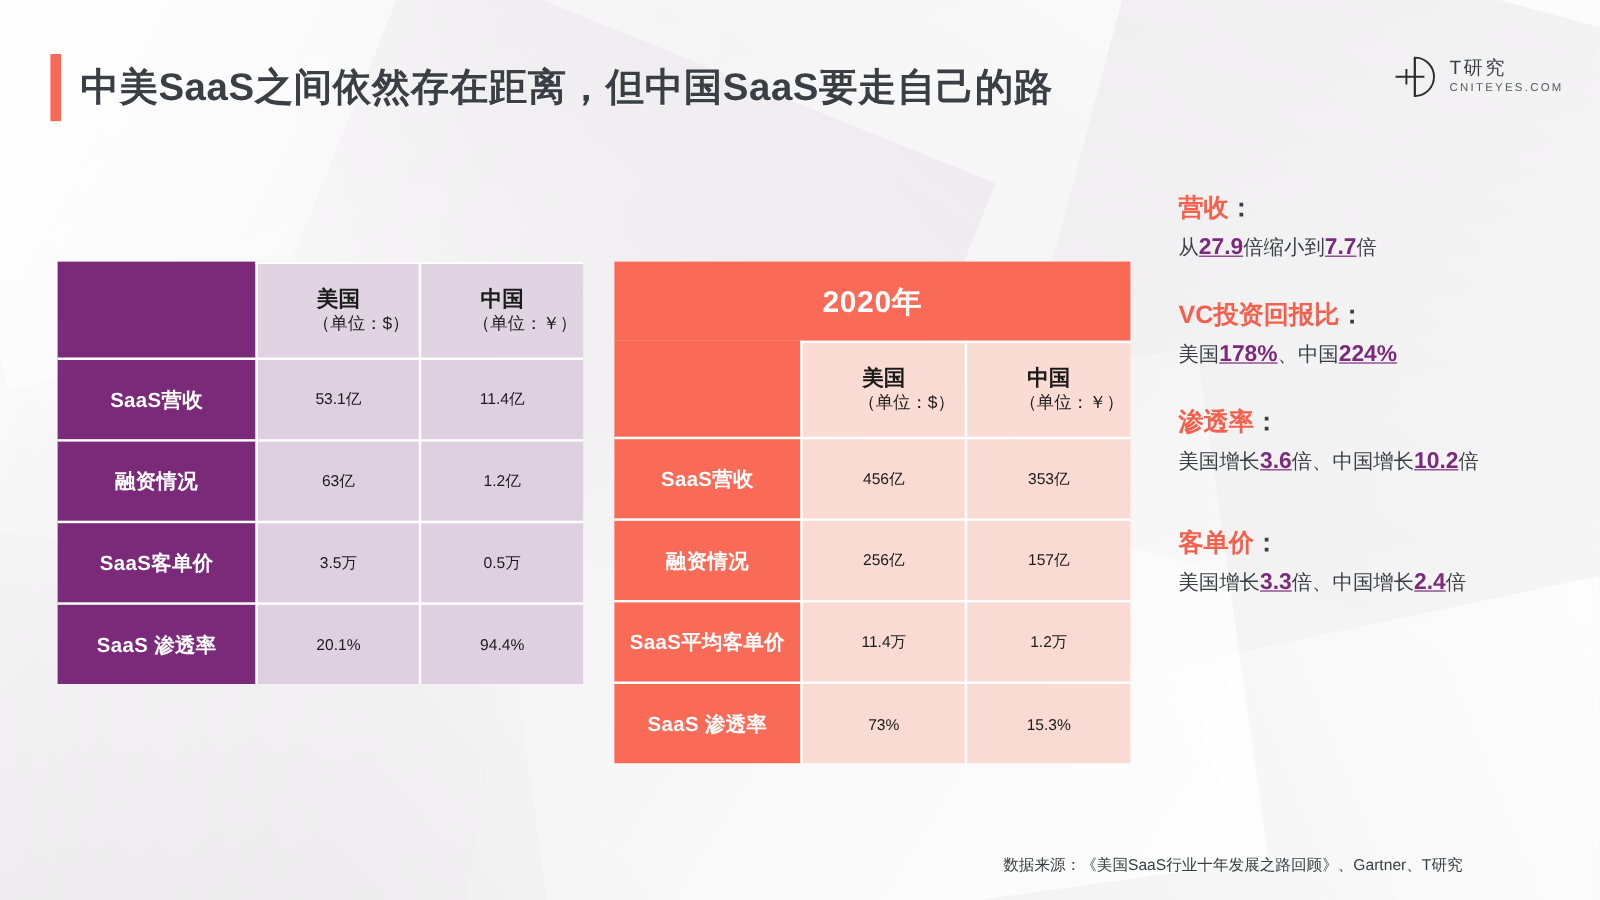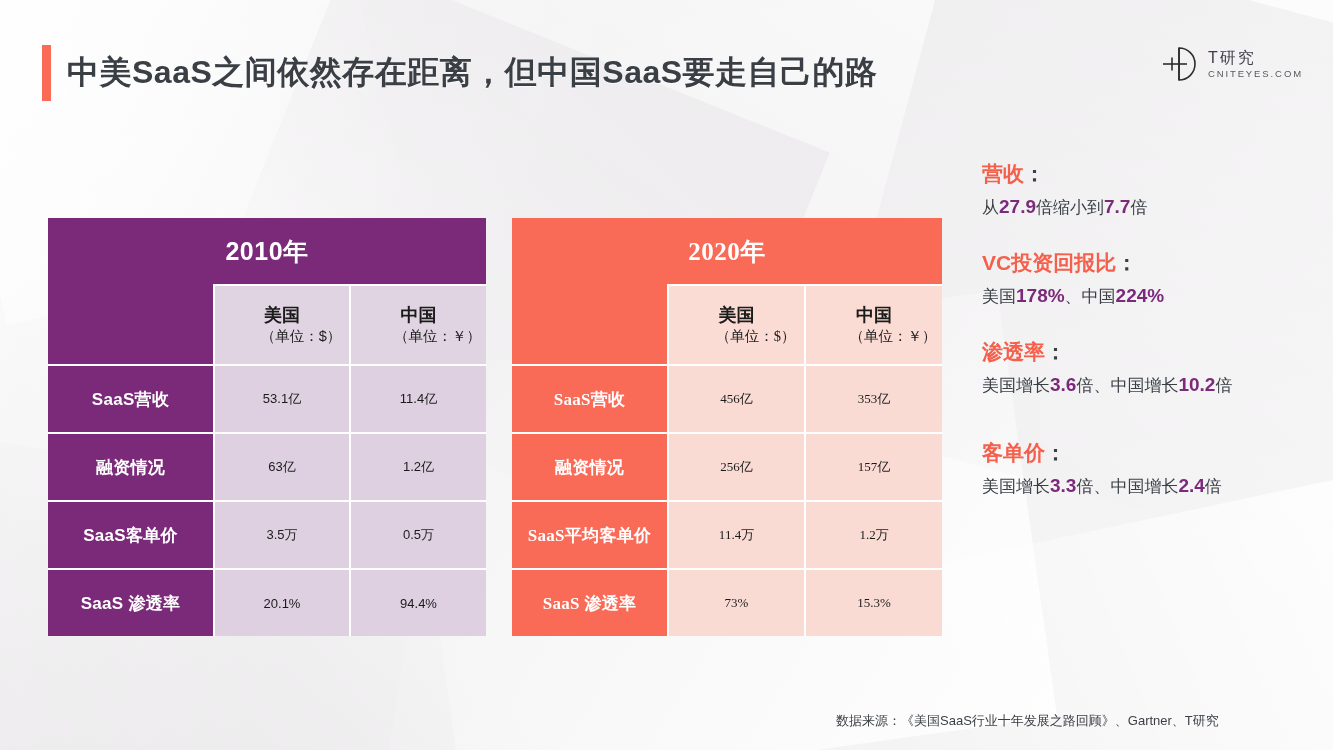--- a/index.html
+++ b/index.html
@@ -101,21 +101,21 @@
   }
 
   
   .table {
     position: absolute;
     border-collapse: separate;
     border-spacing: 0;
     table-layout: fixed;
   }
   .table.purple { left: 48px;  top: 218px; width: 438px; }
-  .table.red    { left: 512px; top: 218px; width: 430px; font-family: Liberation Serif, serif; }
+  .table.red    { left: 512px; top: 218px; width: 430px; }
 
   .table th, .table td {
     padding: 0;
     margin: 0;
     text-align: center;
     vertical-align: middle;
   }
   .tbl-title {
     height: 66px;
     color: #ffffff;
@@ -195,21 +195,21 @@
     margin-bottom: 6px;
     white-space: nowrap;
   }
   .note-h .sep { color: #3a3f45; font-weight: 700; }
   .note-b {
     font-size: 17px;
     color: #3a3f45;
     line-height: 1.4;
     white-space: nowrap;
   }
-  .note-b b { color: #7b2a7b; font-weight: 700; font-size: 19px; }
+  .note-b b { color: #7b2a7b; font-weight: 700; font-size: 19px; text-decoration: underline; }
 
   
   .footnote {
     position: absolute;
     left: 836px;
     top: 712px;
     font-size: 13px;
     color: #3a3f45;
     white-space: nowrap;
   }
@@ -245,23 +245,20 @@
   </div>
 
   <table class="table purple">
     <colgroup>
       <col class="col-label">
         <col class="col-us">
         <col class="col-cn">
     </colgroup>
     <tbody>
       <tr>
-        <td class="tbl-title" colspan="3">2010年</td>
-      </tr>
-      <tr>
         <td class="corner-cell"></td>
         <td class="col-head">
           <span class="nm">美国</span>
           <span class="un">（单位：$）</span>
         </td>
         <td class="col-head">
           <span class="nm">中国</span>
           <span class="un">（单位：￥）</span>
         </td>
       </tr>

